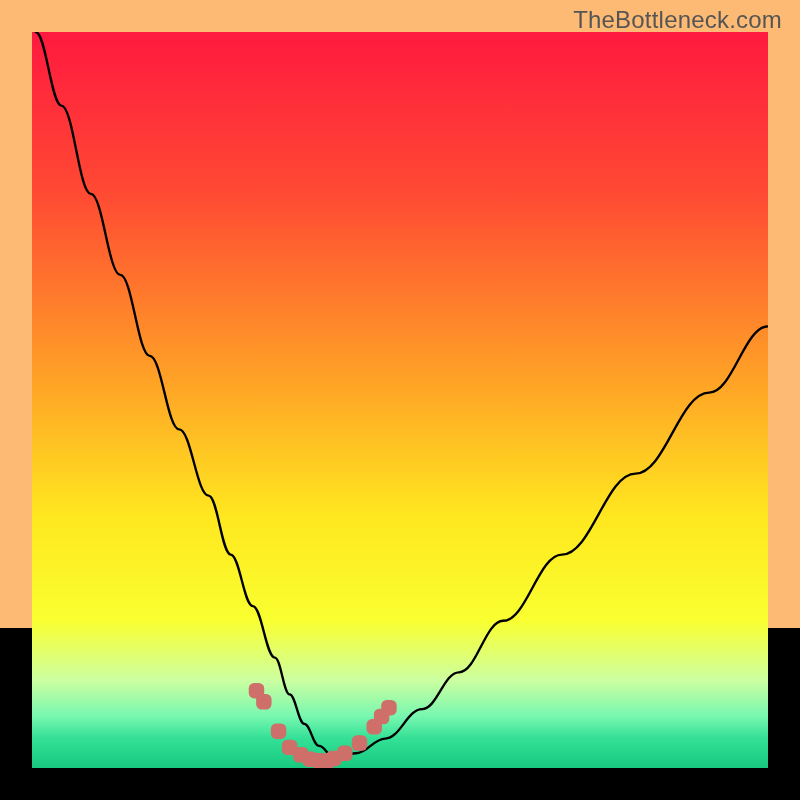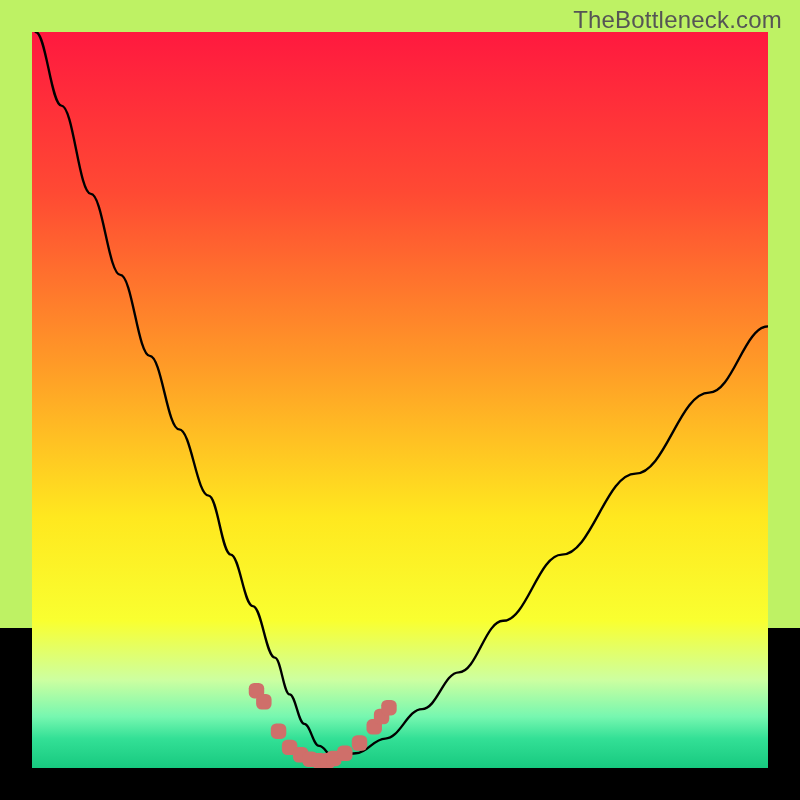--- a/index.html
+++ b/index.html
@@ -10,21 +10,21 @@
     background: #000;
     overflow: hidden;
     font-family: Arial, Helvetica, sans-serif;
   }
   .frame {
     position: absolute;
     top: 0;
     left: 0;
     width: 800px;
     height: 628px;
-    background: #bef264;
+    background: #fdba74;
   }
   .plot-area {
     position: absolute;
     top: 32px;
     left: 32px;
     width: 736px;
     height: 736px;
     overflow: hidden;
   }
   .gradient {

